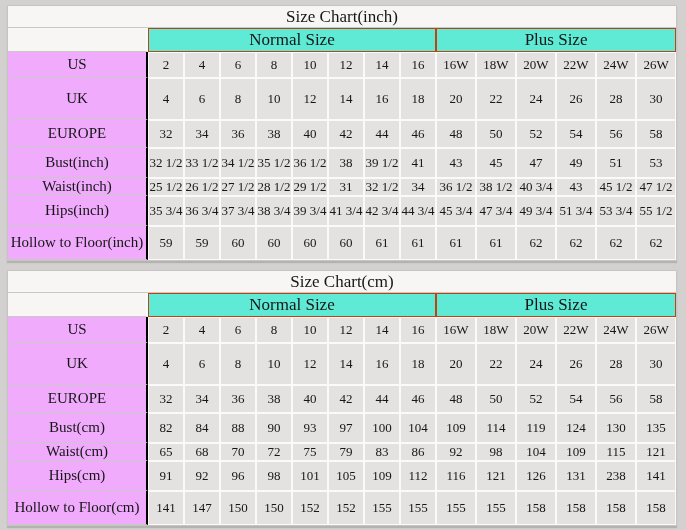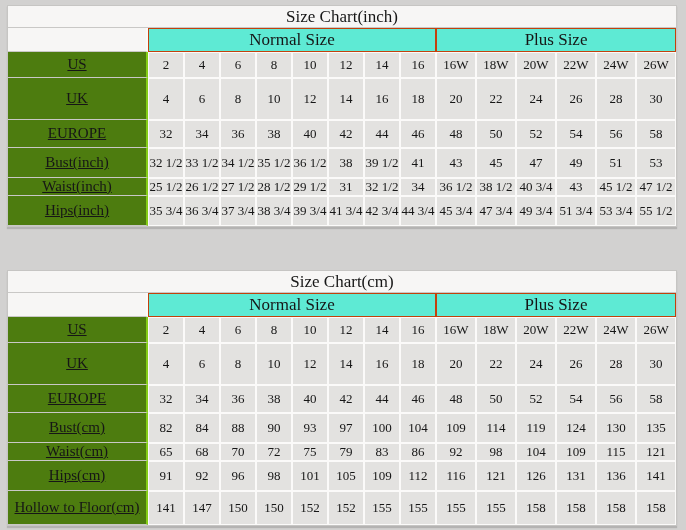--- a/index.html
+++ b/index.html
@@ -51,24 +51,23 @@
     border-bottom: 1px solid #c9c8c6;
     border-right: 2px solid #fbfaf9;
   }
   td.group-cell {
     font-size: 17px;
     background: #5eead4;
     border: 1px solid #c2410c;
   }
   td.label {
     font-size: 15px;
-    background: #4d7c0f;
+    background: #f0abfc;
     border-bottom: 1px solid #c9c8c6;
-    border-right: 2px solid #84cc16;
-    text-decoration: underline;
+    border-right: 2px solid #000000;
   }
   td.data {
     font-size: 13px;
     background: #e3e2e0;
     border: 1px solid #fbfaf9;
   }
   table.chart thead tr:nth-child(1) { height: 22px; padding-left: 7px; }
   table.chart thead tr:nth-child(2) { height: 24px; }
   table.chart tbody tr:nth-child(1) { height: 26px; }
   table.chart tbody tr:nth-child(2) { height: 42px; }
@@ -205,20 +204,37 @@
         <td class="data">41 3/4</td>
         <td class="data">42 3/4</td>
         <td class="data">44 3/4</td>
         <td class="data">45 3/4</td>
         <td class="data">47 3/4</td>
         <td class="data">49 3/4</td>
         <td class="data">51 3/4</td>
         <td class="data">53 3/4</td>
         <td class="data">55 1/2</td>
       </tr>
+      <tr>
+        <td class="label">Hollow to Floor(inch)</td>
+        <td class="data">59</td>
+        <td class="data">59</td>
+        <td class="data">60</td>
+        <td class="data">60</td>
+        <td class="data">60</td>
+        <td class="data">60</td>
+        <td class="data">61</td>
+        <td class="data">61</td>
+        <td class="data">61</td>
+        <td class="data">61</td>
+        <td class="data">62</td>
+        <td class="data">62</td>
+        <td class="data">62</td>
+        <td class="data">62</td>
+      </tr>
     </tbody>
 </table>
 
 <table class="chart" id="table-cm">
   <colgroup>
     <col class="c-label">
     <col class="c-n">
       <col class="c-n">
       <col class="c-n">
       <col class="c-n">
@@ -336,21 +352,21 @@
         <td class="data">96</td>
         <td class="data">98</td>
         <td class="data">101</td>
         <td class="data">105</td>
         <td class="data">109</td>
         <td class="data">112</td>
         <td class="data">116</td>
         <td class="data">121</td>
         <td class="data">126</td>
         <td class="data">131</td>
-        <td class="data">136</td>
+        <td class="data">238</td>
         <td class="data">141</td>
       </tr>
       <tr>
         <td class="label">Hollow to Floor(cm)</td>
         <td class="data">141</td>
         <td class="data">147</td>
         <td class="data">150</td>
         <td class="data">150</td>
         <td class="data">152</td>
         <td class="data">152</td>

